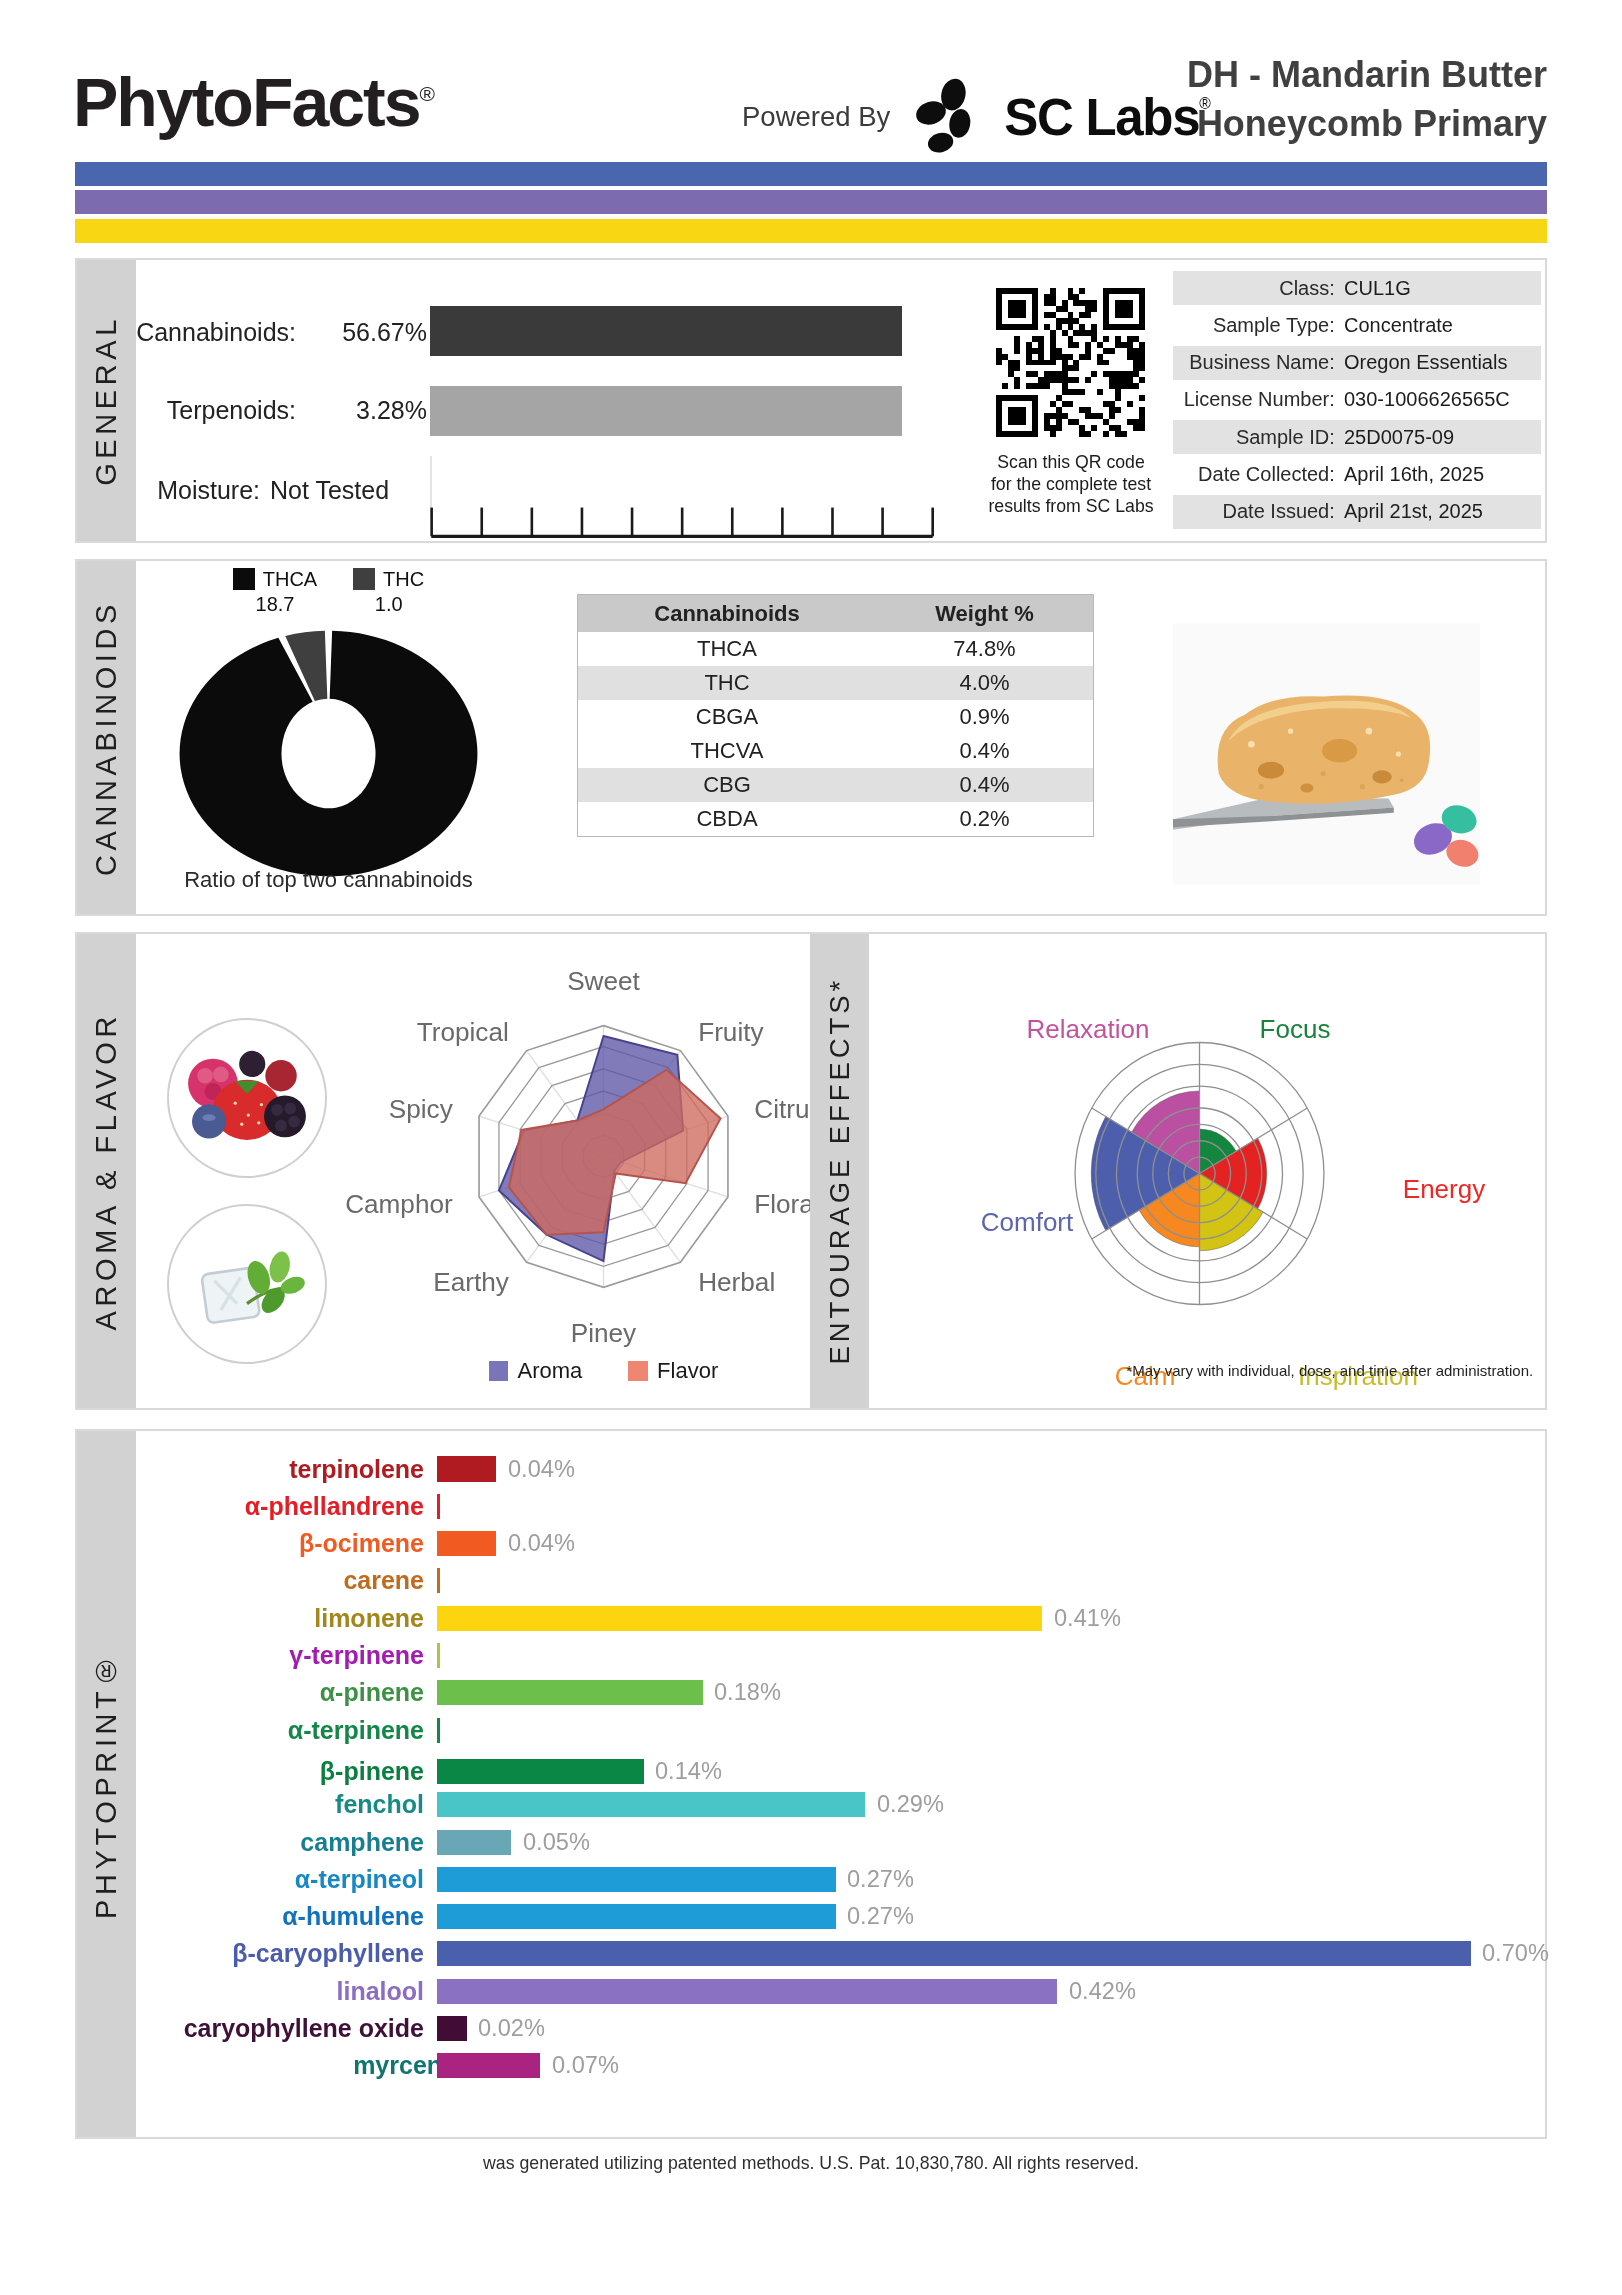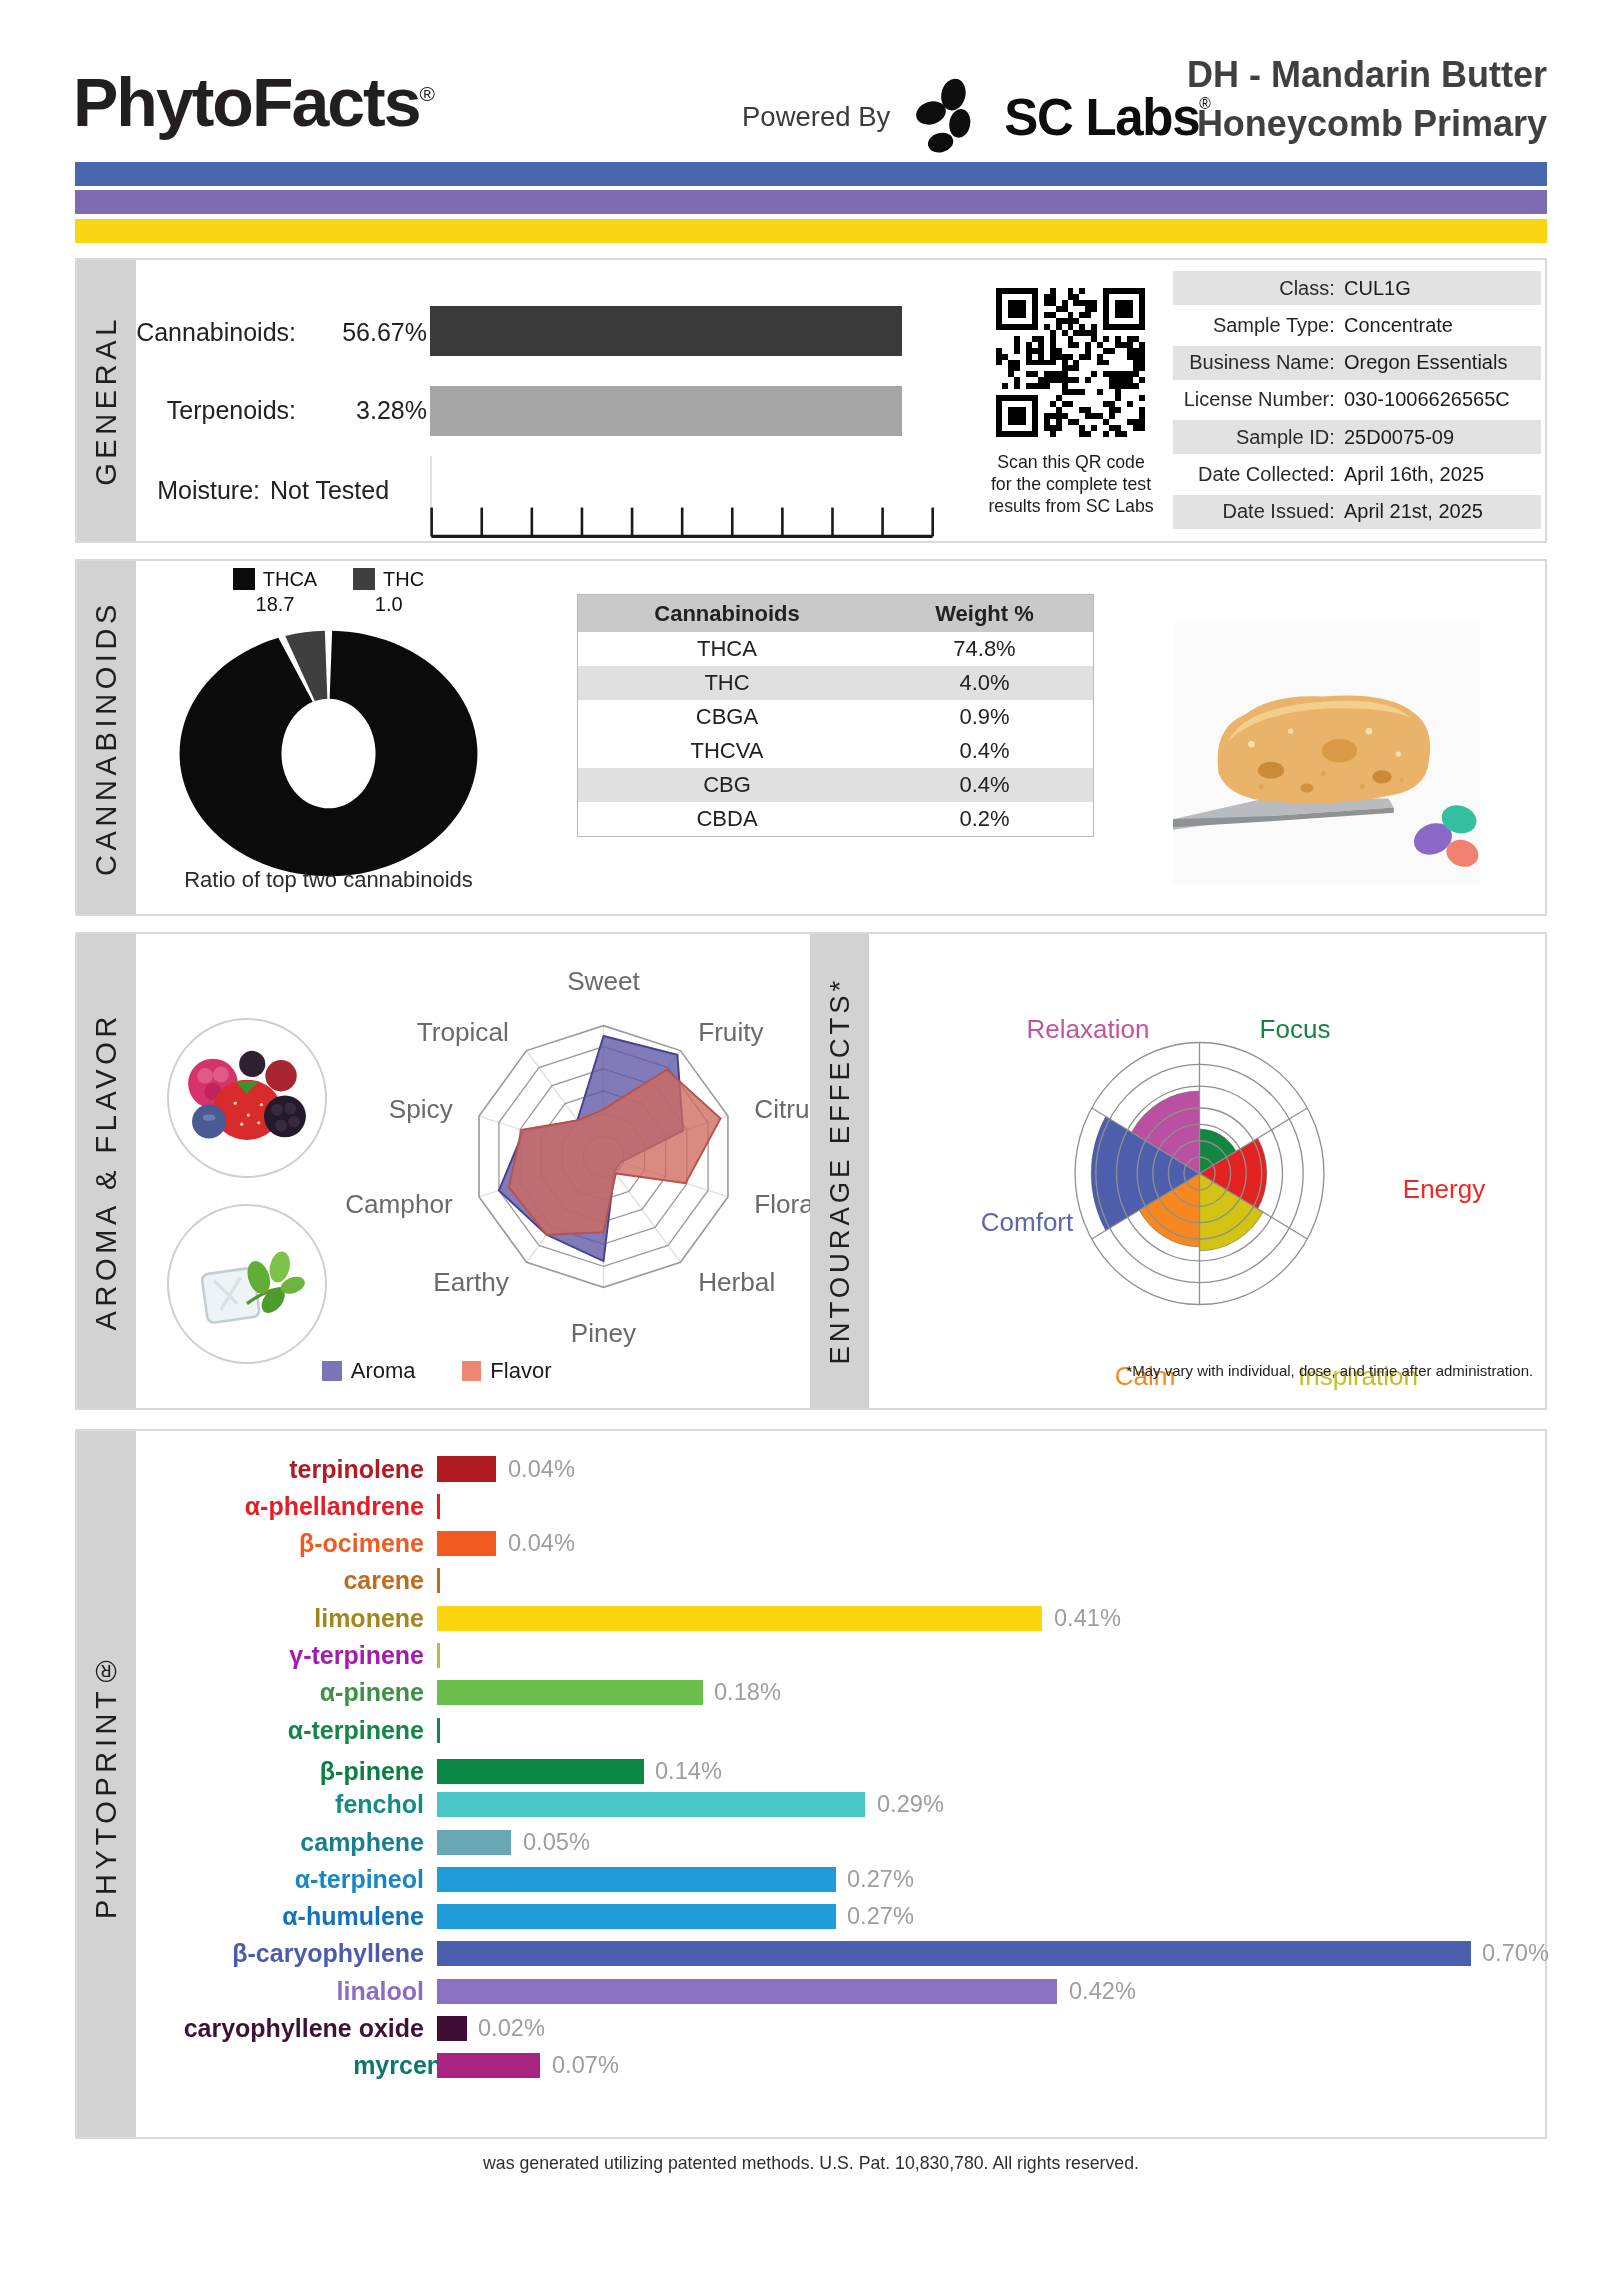--- a/index.html
+++ b/index.html
@@ -44,21 +44,21 @@
   .cann-row { display:flex; font-size:22px; }
   .cann-row.head { height:37px; background:#c9c9c9; font-weight:700; }
   .cann-row:not(.head) { height:34px; }
   .cann-row.alt { background:#e0e0e0; }
   .cann-c1 { flex:0 0 298px; display:flex; align-items:center; justify-content:center; }
   .cann-c2 { flex:1; display:flex; align-items:center; justify-content:center; }
   .product { position:absolute; left:1096px; top:62px; width:307px; height:262px; }
 
   
   .photo-circle { position:absolute; width:160px; height:160px; border-radius:50%; border:2px solid #cfcfcf; background:#fff; overflow:hidden; display:flex; align-items:center; justify-content:center; }
-  .radar-legend { position:absolute; left:245px; top:424px; width:563px; display:flex; gap:46px; font-size:22px; color:#1a1a1a; }
+  .radar-legend { position:absolute; left:245px; top:424px; width:563px; display:flex; justify-content:center; gap:46px; font-size:22px; color:#1a1a1a; }
   .radar-legend .item { display:flex; align-items:center; gap:9.2px; }
   .radar-legend .sw { width:19.6px; height:19.6px; display:inline-block; }
   .ent-sidebar { position:absolute; left:733px; top:0; bottom:0; width:59px; background:#d2d2d2; display:flex; align-items:center; justify-content:center; }
   .ent-sidebar span { writing-mode:vertical-rl; transform:rotate(180deg); font-size:27.5px; letter-spacing:3.9px; color:#1f1f1f; white-space:nowrap; }
   .ent-label { position:absolute; transform:translate(-50%,-50%); font-size:26px; white-space:nowrap; }
   .footnote { position:absolute; right:11.8px; top:428px; font-size:15px; color:#1f1f1f; }
 
   
   .terp-row { position:absolute; left:59px; right:0; height:37px; }
   .terp-label { position:absolute; left:0; top:0; width:288px; height:37px; line-height:37px; text-align:right; font-size:25px; font-weight:600; }

